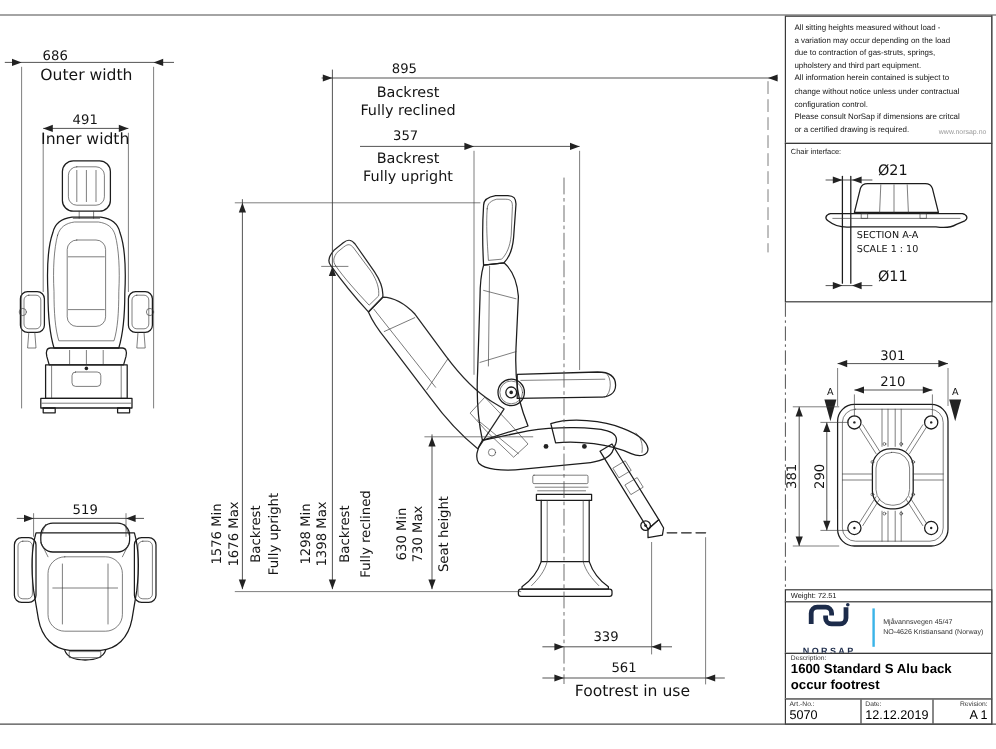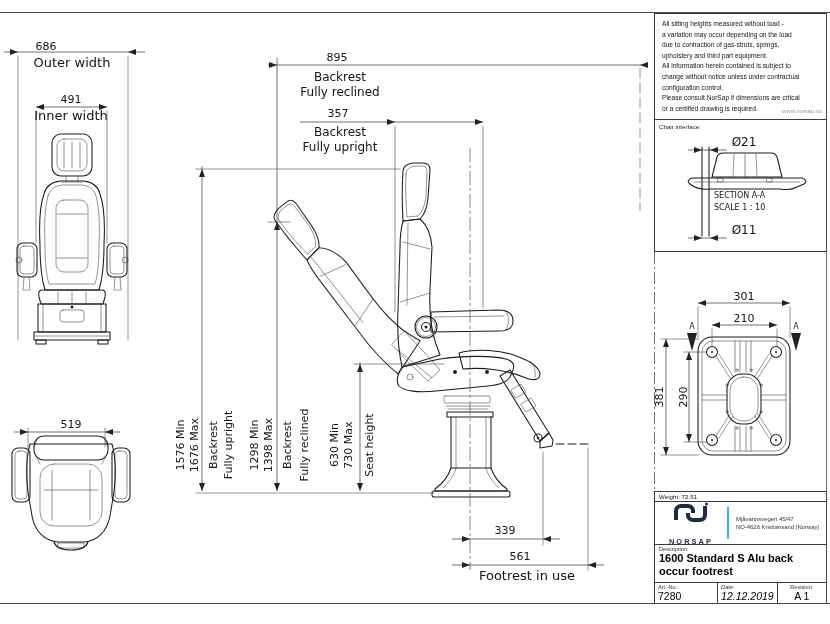--- a/index.html
+++ b/index.html
@@ -23,21 +23,21 @@
   .divider{width:2px;height:32px;background:#3ab4e8;}
   .address{font-size:5.9px;line-height:8px;color:#333;padding-left:7px;}
   .tb-desc{top:544px;height:39px;padding:1px 4px;}
   .tb-desc .lbl{font-size:5.6px;color:#333;}
   .tb-desc .big{font-size:11px;line-height:12.5px;color:#000;font-weight:bold;}
   .tb-row{top:582px;height:22px;display:flex;padding:0;}
   .cell{box-sizing:border-box;border-right:1px solid #3a3a3a;padding:1px 3px;}
   .cell:last-child{border-right:none;}
   .cell .lbl{font-size:5.6px;color:#333;}
   .cell .val{font-size:10.5px;color:#000;}
-  .c-art{width:64px;} .c-date{width:60px;font-style:italic;} .c-rev{width:49px;text-align:center;}
+  .c-art{width:64px;} .c-date{width:60px;} .c-rev{width:49px;text-align:right;}
   
   .o{fill:none;stroke:#1c1c1c;stroke-width:1.05;stroke-linejoin:round;stroke-linecap:round;}
   .t{fill:none;stroke:#3c3c3c;stroke-width:0.55;stroke-linejoin:round;stroke-linecap:round;}
   .d{fill:none;stroke:#333;stroke-width:0.7;}
   .ar{fill:#222;stroke:none;}
   .dimtxt{fill:#141414;font-family:"DejaVu Sans",sans-serif;}
   .fs11{font-size:11px;} .fs12{font-size:12px;} .fs13{font-size:13px;} .fs8{font-size:8px;}
   .mid{text-anchor:middle;}
 </style>
 </head>
@@ -81,21 +81,21 @@
     </div>
   </div>
   <div class="box tb tb-desc">
     <div class="lbl">Description:</div>
     <div class="big">1600 Standard S Alu back</div>
     <div class="big">occur footrest</div>
   </div>
   <div class="box tb tb-row">
     <div class="cell c-art">
       <div class="lbl">Art.-No.:</div>
-      <div class="val">7280</div>
+      <div class="val">5070</div>
     </div>
     <div class="cell c-date">
       <div class="lbl">Date:</div>
       <div class="val">12.12.2019</div>
     </div>
     <div class="cell c-rev">
       <div class="lbl">Revision:</div>
       <div class="val">A 1</div>
     </div>
   </div>

